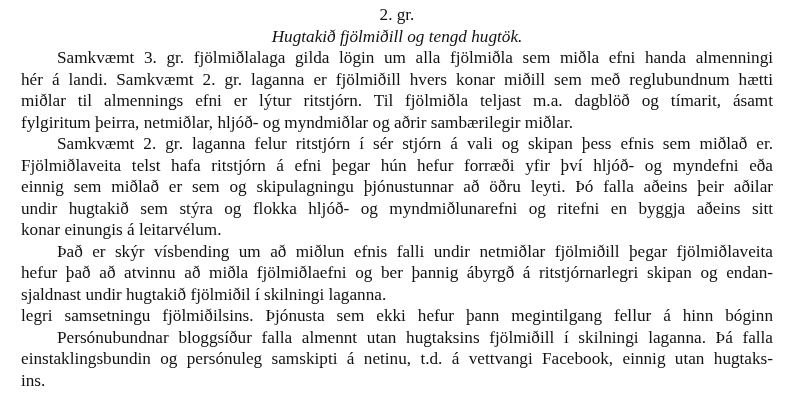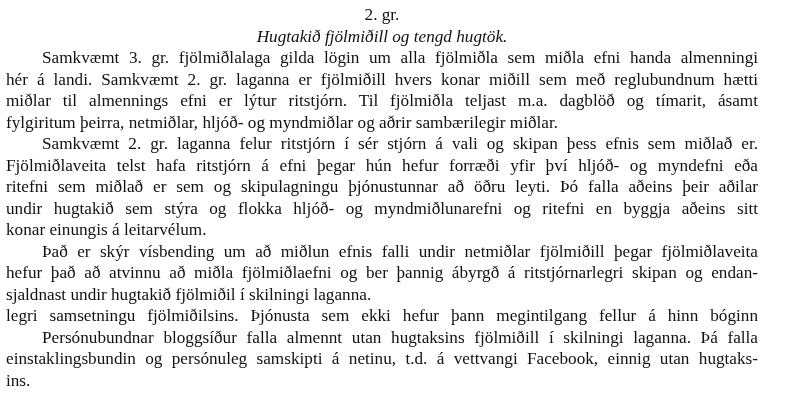--- a/index.html
+++ b/index.html
@@ -11,21 +11,21 @@
       width: 800px;
       height: 403px;
       overflow: hidden;
       position: relative;
       font-family: "Liberation Serif", "DejaVu Serif", serif;
       color: #111111;
       font-size: 17.2px;
     }
     .page {
       position: absolute;
-      left: 6px;
+      left: 21px;
       top: 4px;
       width: 752px;
     }
     .heading, .subheading {
       text-align: center;
       height: 21.5px;
       line-height: 21.5px;
       white-space: nowrap;
     }
     .subheading {
@@ -57,21 +57,21 @@
   <div>
     <div class="line indent">Samkvæmt 3. gr. fjölmiðlalaga gilda lögin um alla fjölmiðla sem miðla efni handa almenningi</div>
     <div class="line">hér á landi. Samkvæmt 2. gr. laganna er fjölmiðill hvers konar miðill sem með reglubundnum hætti</div>
     <div class="line">miðlar til almennings efni er lýtur ritstjórn. Til fjölmiðla teljast m.a. dagblöð og tímarit, ásamt</div>
     <div class="line last">fylgiritum þeirra, netmiðlar, hljóð- og myndmiðlar og aðrir sambærilegir miðlar.</div>
   </div>
 
   <div>
     <div class="line indent">Samkvæmt 2. gr. laganna felur ritstjórn í sér stjórn á vali og skipan þess efnis sem miðlað er.</div>
     <div class="line">Fjölmiðlaveita telst hafa ritstjórn á efni þegar hún hefur forræði yfir því hljóð- og myndefni eða</div>
-    <div class="line">ritefni sem miðlað er sem og skipulagningu þjónustunnar að öðru leyti. Þó falla aðeins þeir aðilar</div>
+    <div class="line">einnig sem miðlað er sem og skipulagningu þjónustunnar að öðru leyti. Þó falla aðeins þeir aðilar</div>
     <div class="line">undir hugtakið sem stýra og flokka hljóð- og myndmiðlunarefni og ritefni en byggja aðeins sitt</div>
     <div class="line last">konar einungis á leitarvélum.</div>
   </div>
 
   <div>
     <div class="line indent">Það er skýr vísbending um að miðlun efnis falli undir netmiðlar fjölmiðill þegar fjölmiðlaveita</div>
     <div class="line">hefur það að atvinnu að miðla fjölmiðlaefni og ber þannig ábyrgð á ritstjórnarlegri skipan og endan-</div>
     <div class="line last">sjaldnast undir hugtakið fjölmiðil í skilningi laganna.</div>
     <div class="line">legri samsetningu fjölmiðilsins. Þjónusta sem ekki hefur þann megintilgang fellur á hinn bóginn</div>
   </div>

